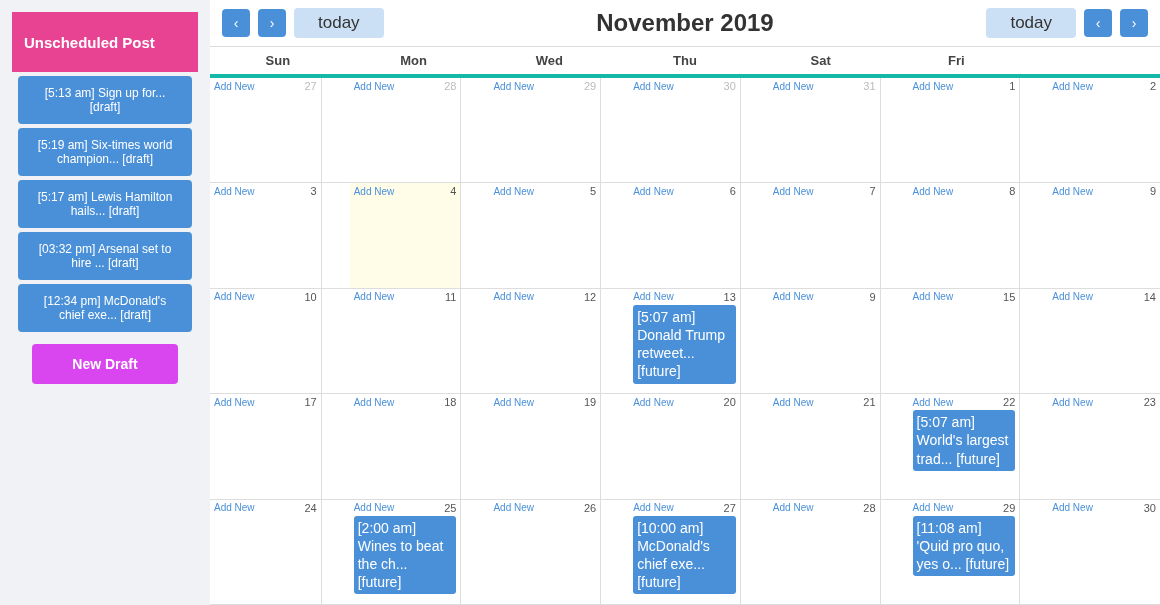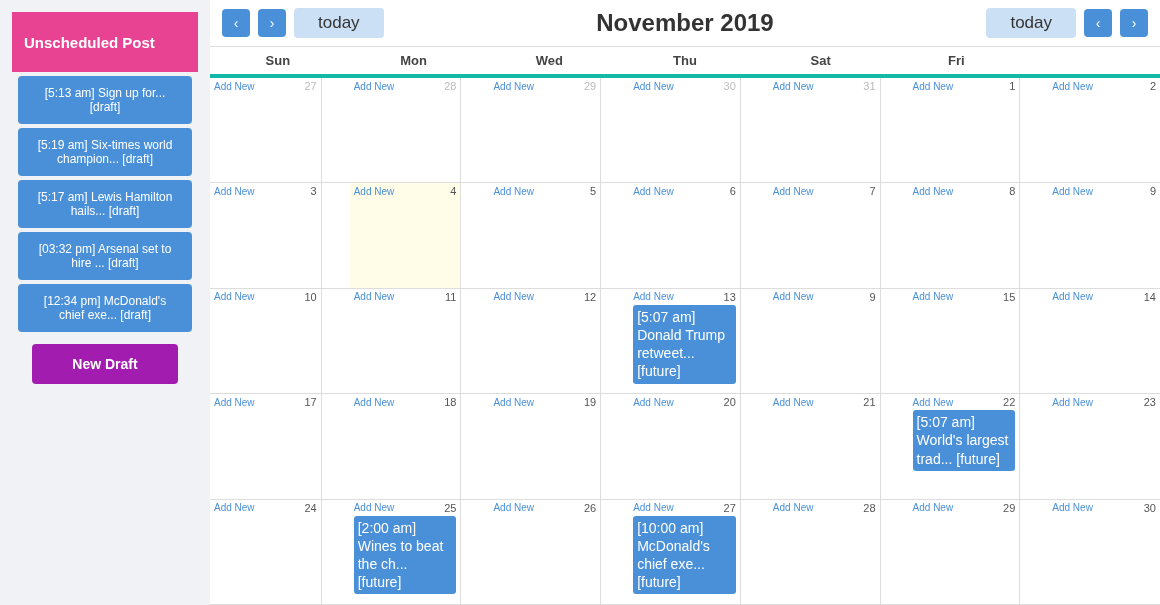--- a/index.html
+++ b/index.html
@@ -29,21 +29,21 @@
       background: #4a90d9;
       color: white;
       font-size: 12px;
       padding: 10px 12px;
       margin: 4px 6px;
       border-radius: 4px;
       cursor: pointer;
       text-align: center;
     }
     #new-draft-btn {
-      background: #a21caf;
+      background: #d946ef;
       color: white;
       font-weight: bold;
       font-size: 14px;
       padding: 12px;
       margin: 8px 20px;
       border-radius: 4px;
       cursor: pointer;
       text-align: center;
       border: none;
     }
@@ -413,20 +413,21 @@
             <div class="day-top">
               <span class="add-new">Add New</span>
               <span class="day-number">28</span>
             </div>
           </div>
           <div class="day-cell">
             <div class="day-top">
               <span class="add-new">Add New</span>
               <span class="day-number">29</span>
             </div>
+            <div class="event-block">[11:08 am] 'Quid pro quo, yes o... [future]</div>
           </div>
           <div class="day-cell">
             <div class="day-top">
               <span class="add-new">Add New</span>
               <span class="day-number">30</span>
             </div>
           </div>
         </div>
       </div>
   </div>

